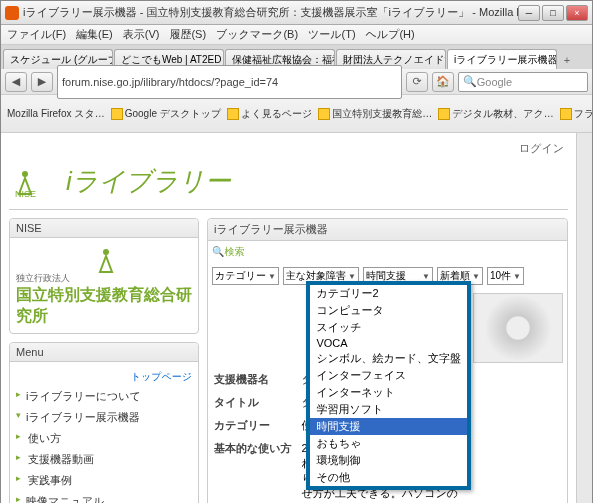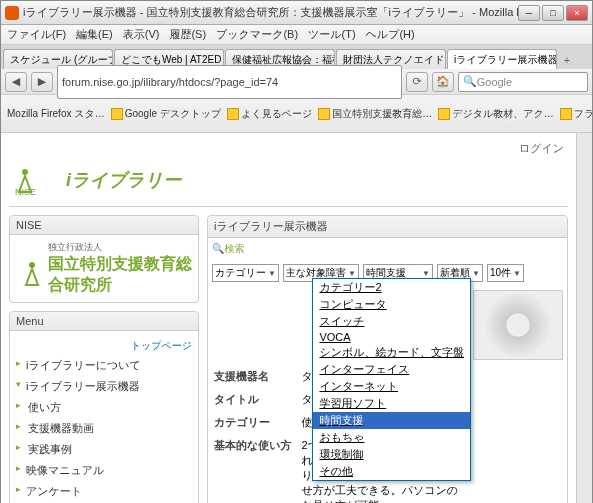--- a/index.html
+++ b/index.html
@@ -22,47 +22,47 @@
 .searchbox { width: 130px; height: 20px; border: 1px solid #999; border-radius: 2px; background: #fff; padding: 0 4px; font-size: 11px; display: flex; align-items: center; color: #888; }
 .bmbar { background: linear-gradient(#f4f4f4,#e8e8e8); height: 38px; display: flex; align-items: center; padding: 0 6px; gap: 6px; font-size: 10px; color: #333; border-bottom: 1px solid #ccc; overflow: hidden; white-space: nowrap; }
 .bm { display: flex; align-items: center; gap: 2px; }
 .bmicon { width: 12px; height: 12px; background: #fc3; border: 1px solid #c90; }
 .content { display: flex; height: 385px; background: #fff; border-radius: 13px; }
 .page { flex: 1; overflow: auto; padding: 6px 8px; position: relative; }
 .login { text-align: right; font-size: 11px; color: #666; padding: 2px 4px; }
 .logo-row { display: flex; align-items: center; padding: 6px 0 10px; border-bottom: 1px solid #ccc; }
 .nise { width: 32px; height: 32px; margin-right: 4px; position: relative; }
 .nise svg { width: 32px; height: 32px; }
-.logo-text { font-size: 18px; font-style: italic; color: #7aab2e; font-weight: bold; }
+.logo-text { font-size: 26px; font-style: italic; color: #7aab2e; font-weight: normal; }
 .cols { display: flex; gap: 8px; margin-top: 8px; }
 .left { width: 190px; }
 .right { flex: 1; }
 .box { border: 1px solid #ccc; border-radius: 4px; margin-bottom: 8px; background: #fff; }
 .box-h { background: linear-gradient(#f4f4f4,#e8e8e8); padding: 3px 6px; font-size: 11px; color: #444; border-bottom: 1px solid #ccc; border-radius: 4px 4px 0 0; }
 .box-b { padding: 6px; font-size: 11px; }
-.nise-sm { display: flex; align-items: center; gap: 4px; }
+.nise-sm { display: flex; align-items: center; gap: 4px; flex-direction: column; }
 .nise-sm .t1 { font-size: 9px; color: #666; }
 .nise-sm .t2 { font-size: 16px; color: #7aab2e; font-weight: bold; }
 .toppage { text-align: right; font-size: 10px; color: #06c; padding: 2px 0; }
 .menu-list { list-style: none; }
 .menu-list li { padding: 3px 0 3px 10px; position: relative; font-size: 11px; color: #333; }
 .menu-list li::before { content: "▸"; position: absolute; left: 0; color: #7aab2e; font-size: 9px; }
 .menu-list li.open::before { content: "▾"; }
 .menu-list .sub { padding-left: 12px; }
 .filters { display: flex; gap: 4px; align-items: center; padding: 4px; font-size: 10px; justify-content: flex-start; }
 .sel { border: 1px solid #999; background: #fff; height: 18px; font-size: 10px; padding: 0 2px; display: flex; align-items: center; }
 .sel .arr { margin-left: 2px; font-size: 8px; color: #555; }
 .search-ic { color: #7aab2e; }
 .item-tbl { width: 100%; font-size: 11px; }
 .item-tbl td { padding: 3px 4px; vertical-align: top; }
 .item-tbl td.lbl { width: 70px; color: #444; font-weight: bold; white-space: nowrap; }
 .item-row { border-bottom: 1px dotted #ccc; }
 .thumb { width: 90px; height: 70px; border: 1px solid #ccc; background: #f4f4f4; float: right; margin: 4px; display: flex; align-items: center; justify-content: center; }
 .thumb.cd { background: radial-gradient(circle, #eee 20%, #ccc 22%, #eee 60%); }
-.dropdown { position: absolute; background: #fff; border: 1px solid #0369a1; font-size: 11px; z-index: 100; min-width: 110px; box-shadow: 2px 2px 4px rgba(0,0,0,0.3); text-decoration: underline; }
+.dropdown { position: absolute; background: #fff; border: 4px solid #0369a1; font-size: 11px; z-index: 100; min-width: 110px; box-shadow: 2px 2px 4px rgba(0,0,0,0.3); }
 .dropdown div { padding: 1px 6px; white-space: nowrap; }
 .dropdown div.hl { background: #316ac5; color: #fff; }
 .scrollbar { width: 16px; background: #e8e8e8; border-left: 1px solid #ccc; }
 </style>
 </head>
 <body>
 
 <div class="window">
   <div class="titlebar">
     <div class="ff-icon"></div>

